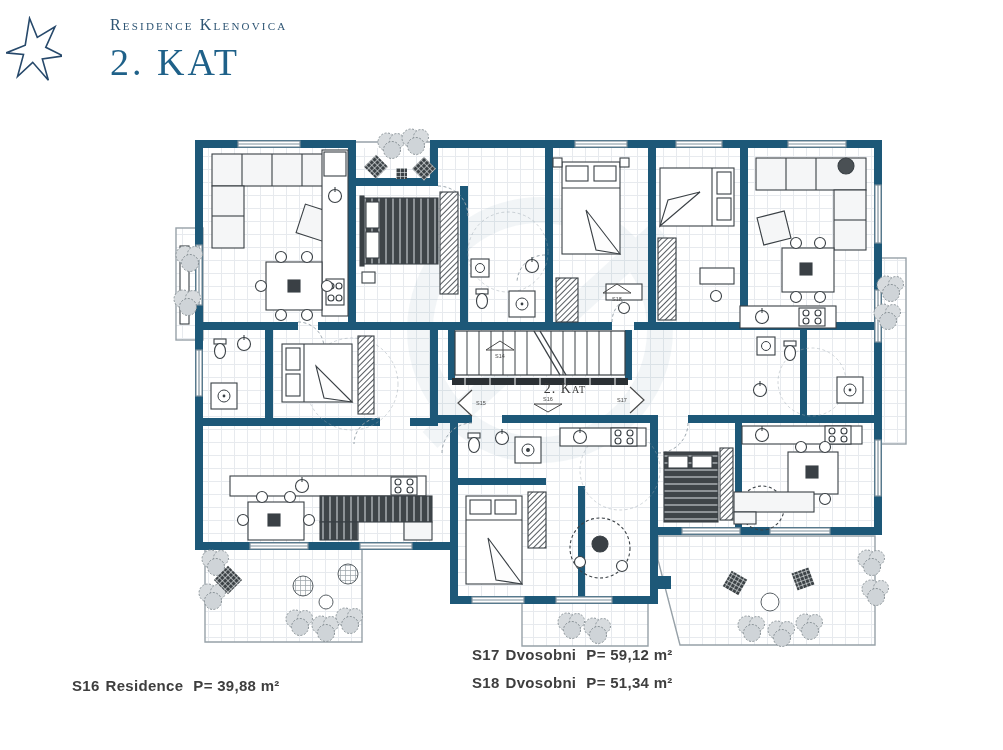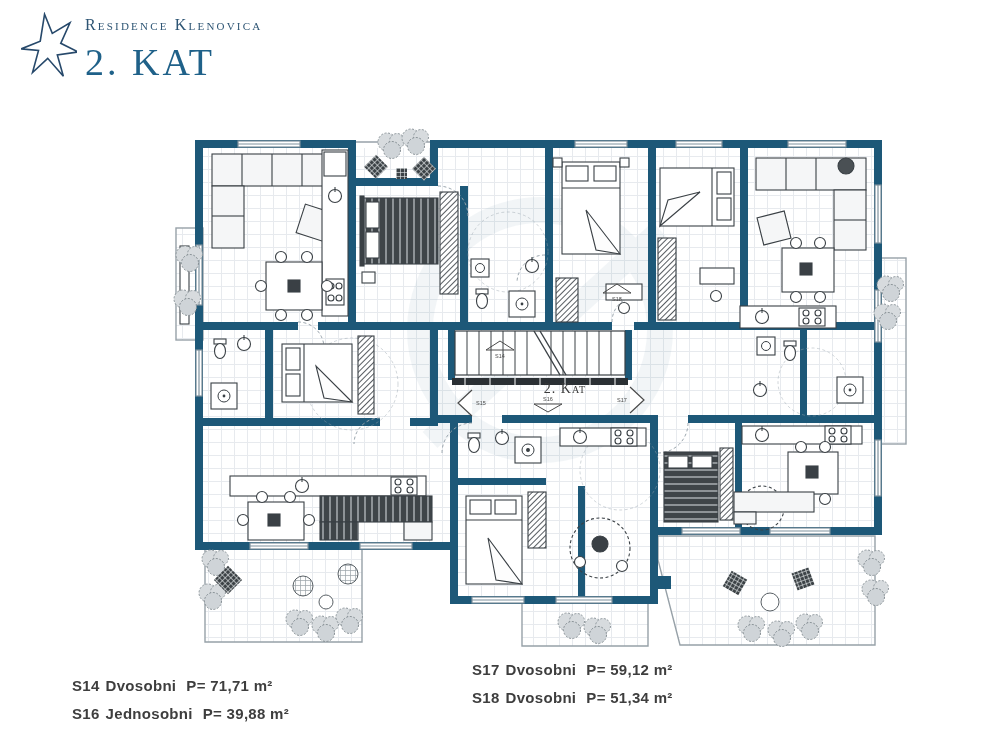--- a/index.html
+++ b/index.html
@@ -1,32 +1,32 @@
 <!DOCTYPE html>
 <html><head>
 <meta charset="utf-8">
 <style>
   html,body{margin:0;padding:0;background:#fff;}
   body{width:1003px;height:750px;position:relative;overflow:hidden;
        font-family:"Liberation Sans",sans-serif;}
   
-  .header{position:absolute;top:8px;left:21px;display:flex;align-items:center;}
+  .header{position:absolute;top:8px;left:6px;display:flex;align-items:flex-end;gap:40px;}
   .logo{width:56px;height:68px;flex:0 0 auto;}
   .header-text{margin-left:8px;padding-top:8px;}
   .brand{font-family:"Liberation Serif",serif;font-variant:small-caps;
          font-size:16px;letter-spacing:2.2px;color:#2e5574;}
   .floor-title{font-family:"Liberation Serif",serif;font-size:38px;
          letter-spacing:3px;color:#1f6189;margin-top:6px;}
   
   .plan{position:absolute;left:0;top:0;width:1003px;height:750px;}
   
   .legend-col{position:absolute;font-size:15px;font-weight:700;color:#3e3e3e;
               letter-spacing:.3px;}
   .legend-col.left{left:72px;top:672px;}
-  .legend-col.right{left:472px;top:656px;}
+  .legend-col.right{left:472px;top:641px;}
   .legend-row{height:28px;line-height:28px;white-space:nowrap;}
   .legend-row .area{margin-left:10px;}
   .legend-row .unit{margin-right:6px;}
 </style>
 </head>
 <body>
 
 <div class="header">
   <svg class="logo" viewBox="0 0 56 68">
     <polygon points="28,2 33,22 52,14 40,33 56,44 35,44 38,66 25,46 8,58 17,37 0,33 20,28" fill="#fff" stroke="#27496b" stroke-width="1.6" transform="rotate(-8 28 34)"></polygon>
@@ -459,24 +459,21 @@
 
     <path d="M630 387 L644 400 L630 413" fill="#fff" stroke="#4a4a4a" stroke-width="1.2"></path>
     <text x="622" y="402">S17</text>
   </g>
 
   <text x="565" y="393" font-family="Liberation Serif, serif" font-size="14" letter-spacing="1" fill="#3a3a3a" text-anchor="middle" style="font-variant:small-caps;">2. Kat</text>
 </svg>
 
 <div class="legend-col left">
   <div class="legend-row">
-    <span class="unit">S14</span><span class="type">Dvosobni</span><span class="area">P= 71,71 m²</span>
-  </div>
-  <div class="legend-row">
-    <span class="unit">S16</span><span class="type">Jednosobni</span><span class="area">P= 39,88 m²</span>
+    <span class="unit">S16</span><span class="type">Residence</span><span class="area">P= 39,88 m²</span>
   </div>
 </div>
 <div class="legend-col right">
   <div class="legend-row">
     <span class="unit">S17</span><span class="type">Dvosobni</span><span class="area">P= 59,12 m²</span>
   </div>
   <div class="legend-row">
     <span class="unit">S18</span><span class="type">Dvosobni</span><span class="area">P= 51,34 m²</span>
   </div>
 </div>

